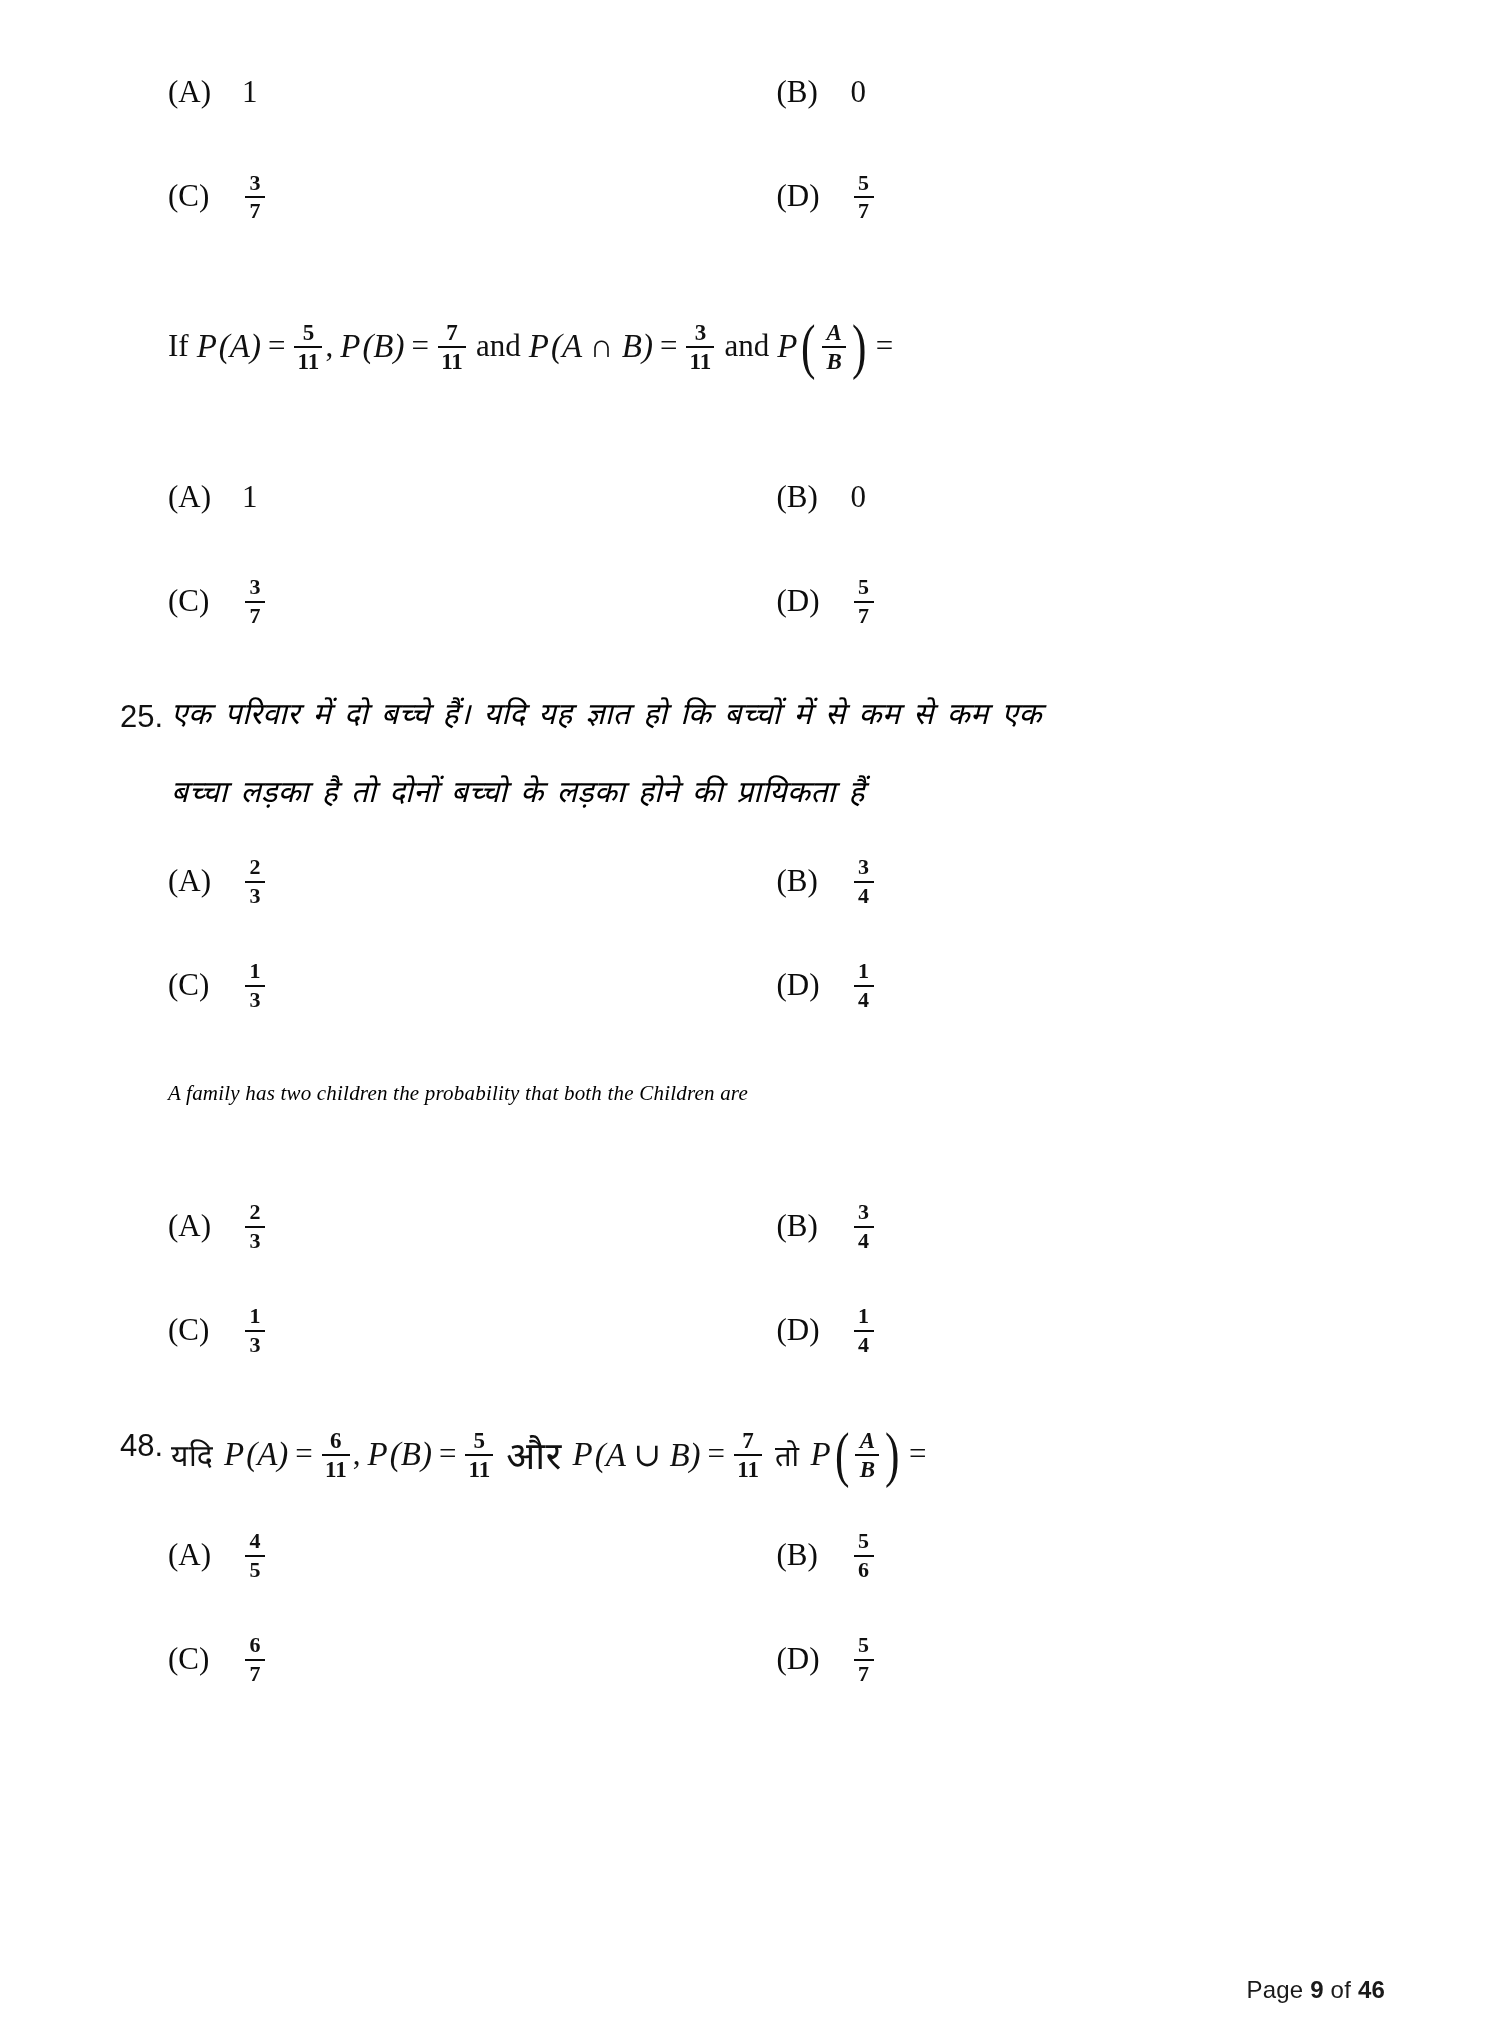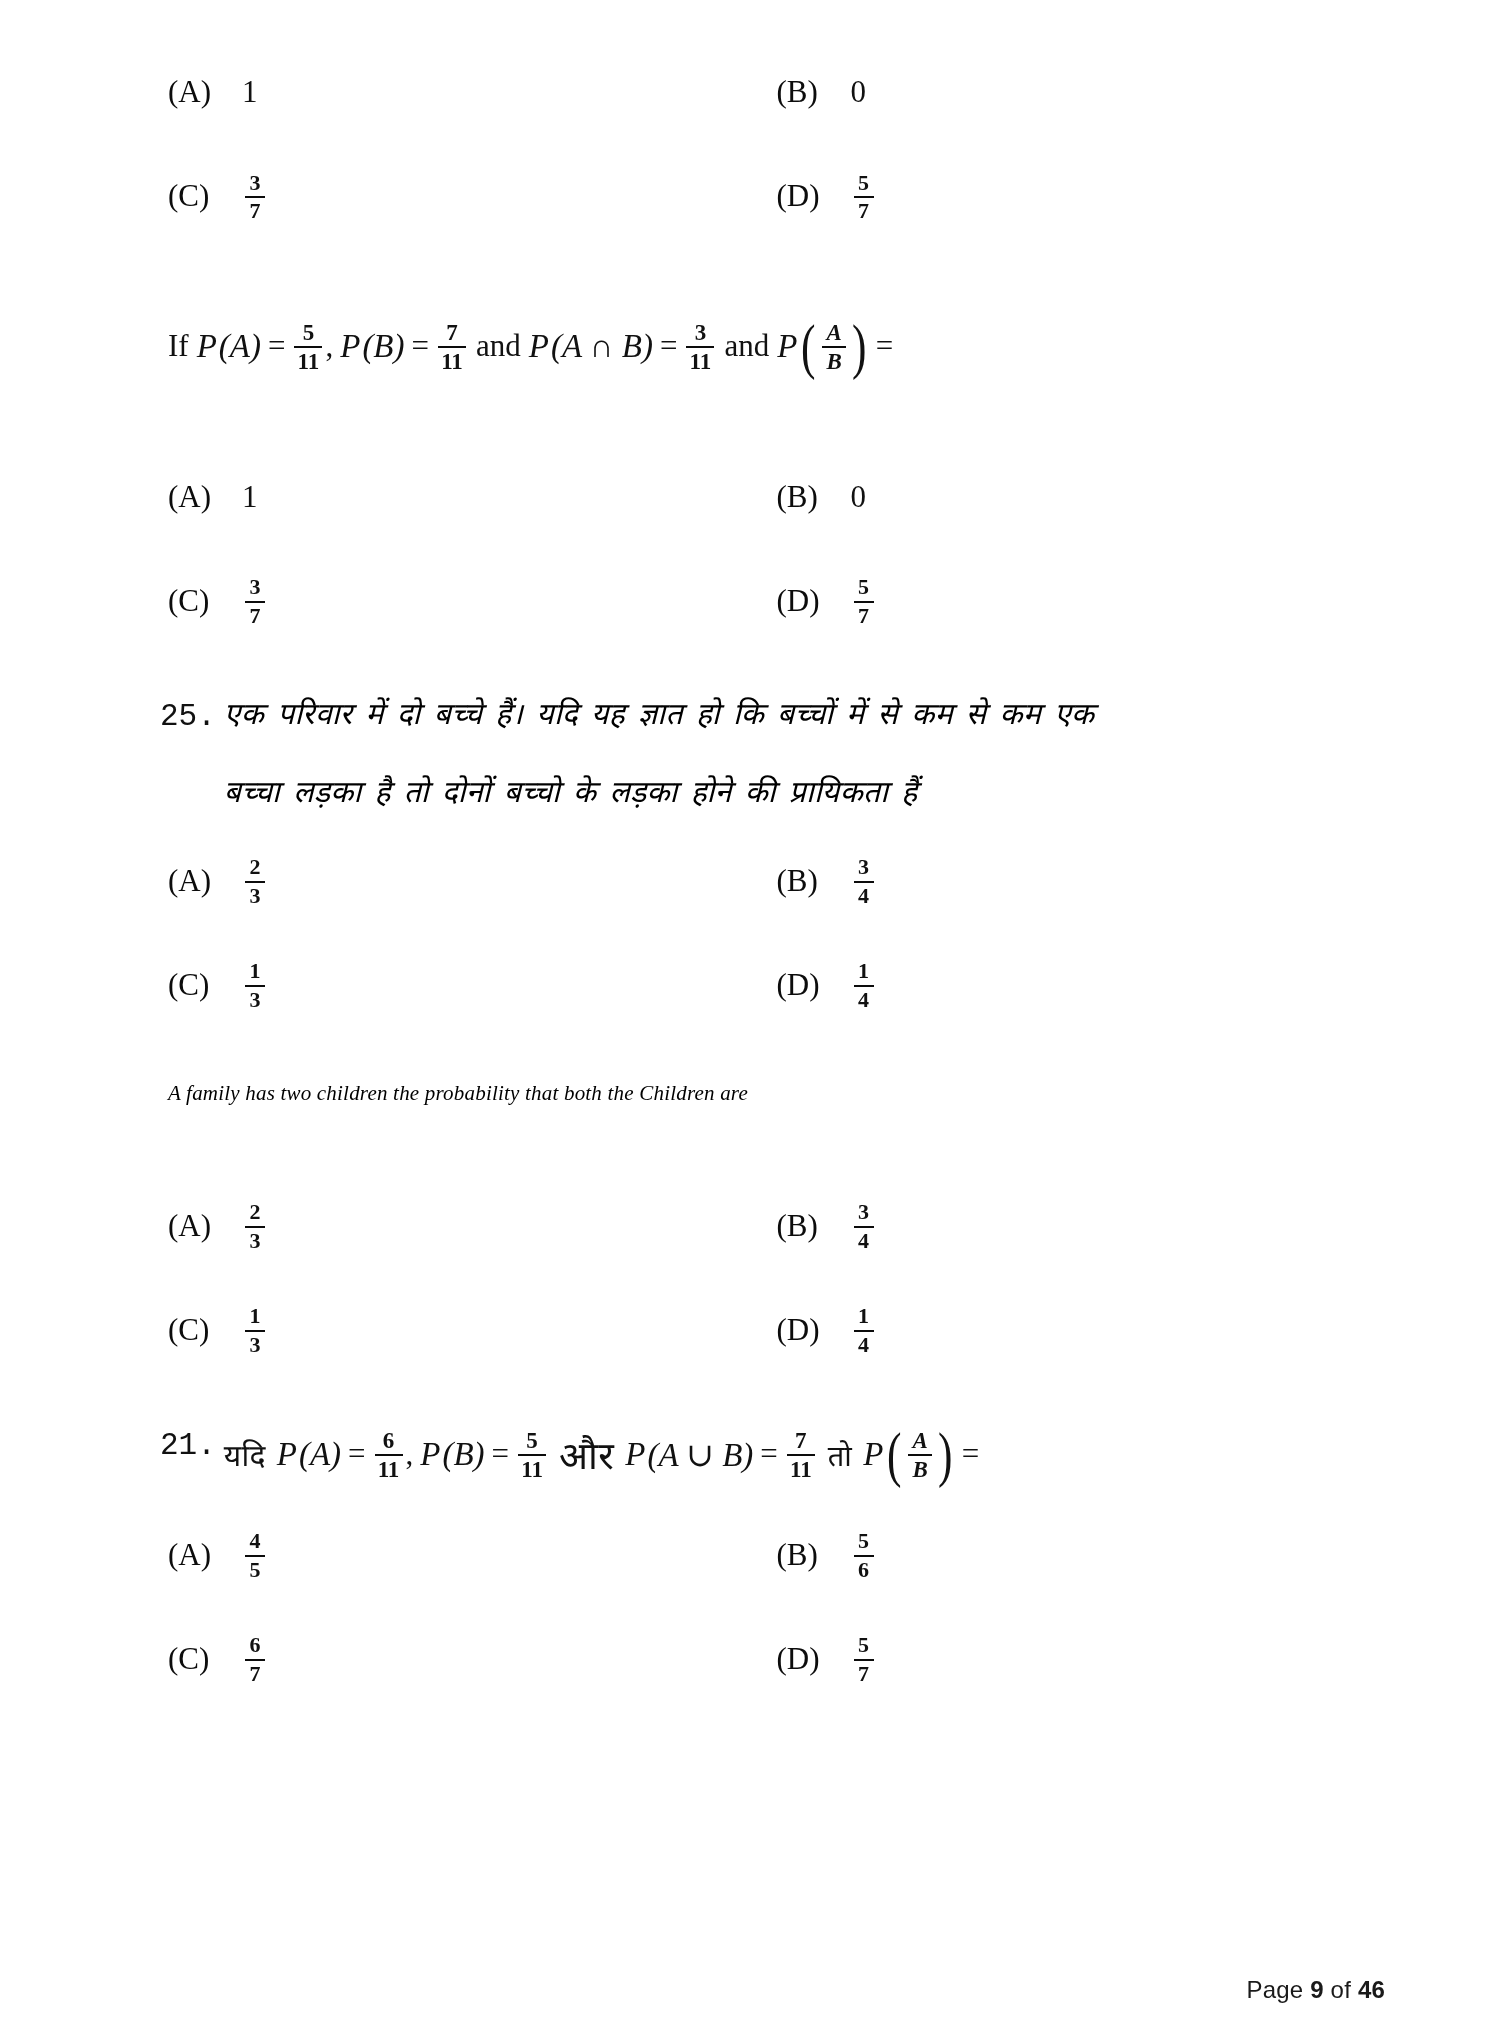--- a/index.html
+++ b/index.html
@@ -162,22 +162,21 @@
 
   
   .q-wrap {
     display: flex;
     align-items: flex-start;
   }
   .q-num {
     font-size: 31px;
     flex: 0 0 auto;
     padding-right: 8px;
-    font-family: Liberation Mono, monospace;
-    margin-left: 40px;
+    font-family: Liberation Sans, sans-serif;
   }
   .q-body { flex: 1 1 auto; }
 
   .indent { padding-left: 48px; }
 
   
   .footer {
     position: absolute;
     right: 120px;
     bottom: 30px;
@@ -427,21 +426,21 @@
           <span class="bar"></span>
           <span class="den">4</span>
         </span>
       </span>
     </div>
   </div>
 
   <div class="gap-md"></div>
 
   <div class="q-wrap">
-    <span class="q-num">21.</span>
+    <span class="q-num">48.</span>
     <div class="q-body">
       <div class="eqline">
         <span class="devanagari" style="font-size:30px;padding-right:10px">यदि</span>
 
         <span class="mi">P</span>
         <span class="mi">(A)</span>
         <span class="mo">=</span>
         <span class="frac inline-eq">
           <span class="num">6</span>
           <span class="bar"></span>

